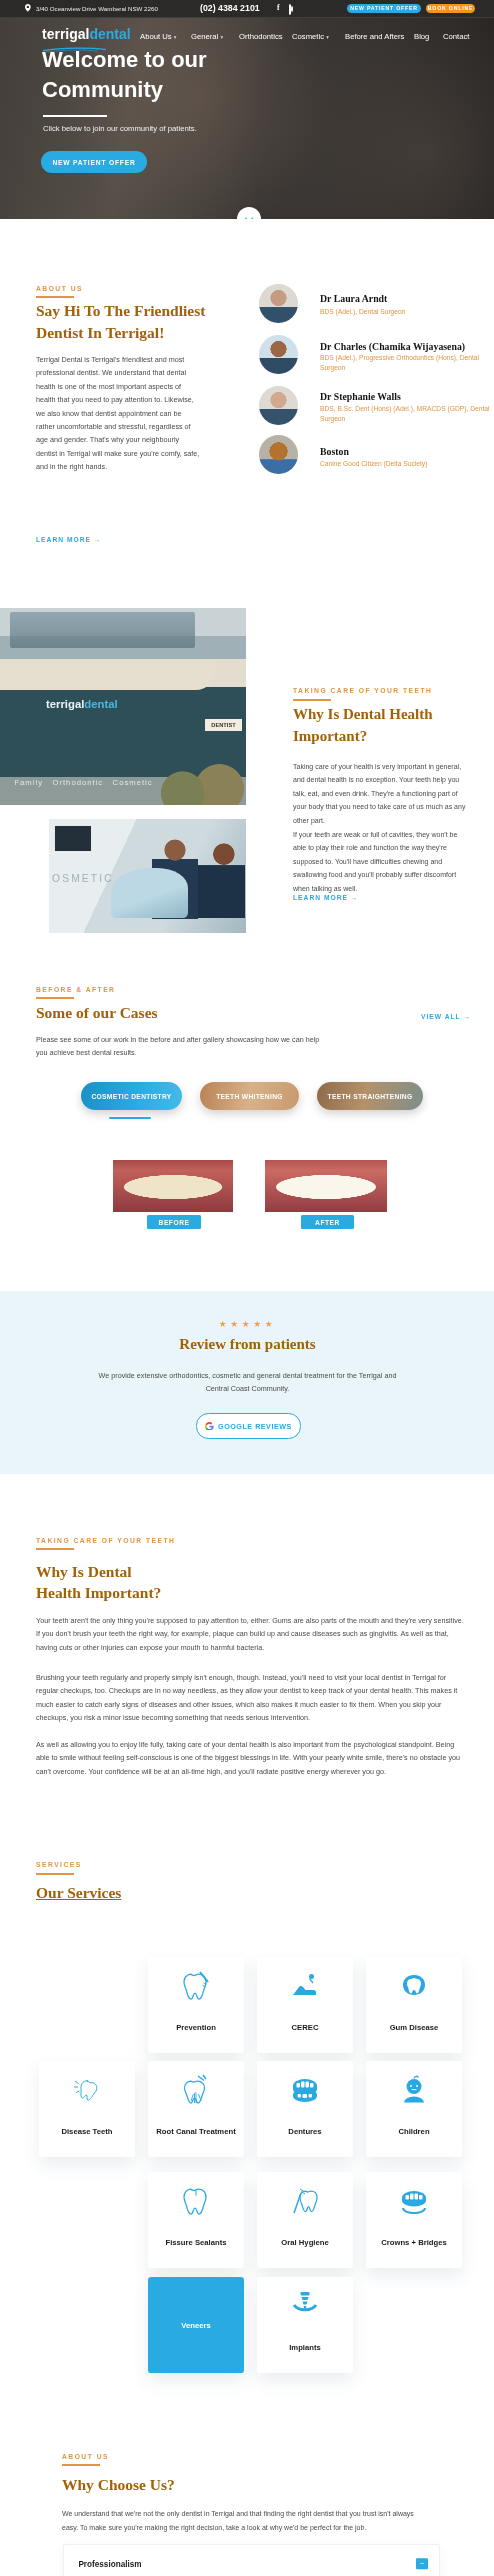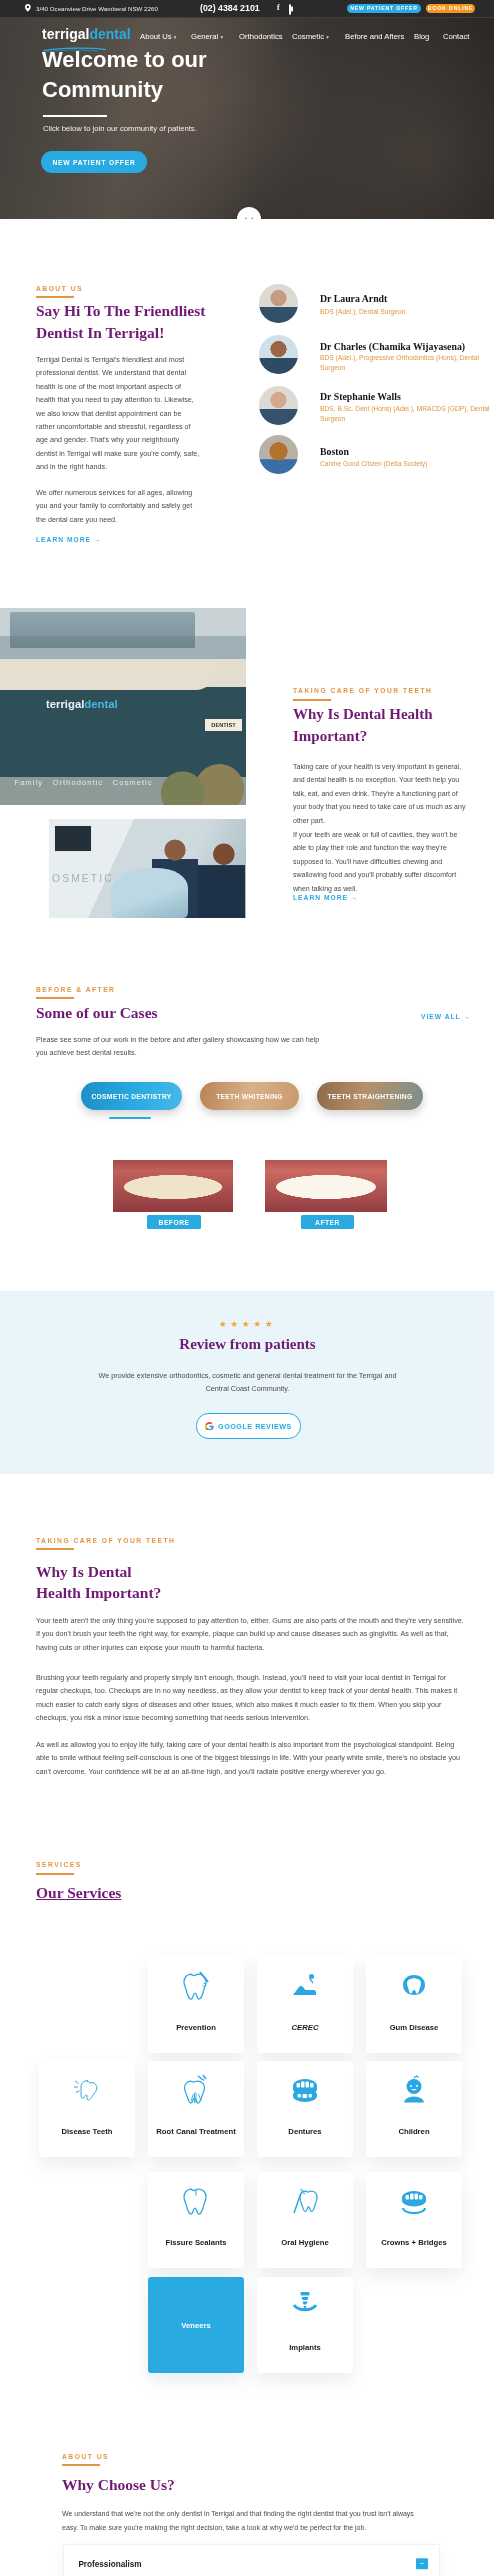--- a/index.html
+++ b/index.html
@@ -2,21 +2,21 @@
 <html style="font-size:8.2px"><head>
 <meta charset="utf-8">
 <style>
   html,body{margin:0;padding:0;background:#fff;}
   body{font-family:"Liberation Sans",sans-serif;color:#1f1f1f;}
   .page{position:relative;width:495px;height:3668px;background:#fff;overflow:hidden;margin:0 auto;}
   .abs{position:absolute;}
   .sec{position:absolute;left:0;width:495px;overflow:hidden;}
   .eyebrow{font-size:6.7px;font-weight:700;letter-spacing:1.5px;color:#E2953F;}
   .eyeline{height:1.5px;background:#E2953F;width:38px;}
-  .sh{font-family:"Liberation Serif","DejaVu Serif",serif;font-weight:700;color:#701a75;}
+  .sh{font-family:"Liberation Serif","DejaVu Serif",serif;font-weight:700;color:#a16207;}
   .para{font-size:7.2px;line-height:13.4px;color:#4a4a4a;}
   .link{color:#2BA8E2;font-weight:700;font-size:6.7px;letter-spacing:1px;cursor:pointer;}
   .arrow{font-weight:400;letter-spacing:0;}
   .pillbtn{display:flex;align-items:center;justify-content:center;border-radius:11.3px;background:#29ABE2;color:#fff;font-weight:700;letter-spacing:0.8px;cursor:pointer;}
   .navitem{color:#fff;font-size:7.7px;cursor:pointer;white-space:nowrap;}
   .caret{font-size:5.2px;color:#cfcfcf;margin-left:2.1px;}
   .avatar{border-radius:50%;width:39px;height:39px;}
   .teamname{font-family:"Liberation Serif","DejaVu Serif",serif;font-weight:700;font-size:9.8px;color:#151515;}
   .teamcred{font-size:6.7px;line-height:9.8px;color:#E2953F;width:170px;}
   .tab{height:28px;border-radius:14.4px;display:flex;align-items:center;justify-content:center;color:#fff;font-size:6.7px;font-weight:700;letter-spacing:0.3px;cursor:pointer;box-shadow:0 4.1px 9.3px rgba(0,0,0,.18);text-align:center;}
@@ -85,21 +85,20 @@
       <span class="chevdown" style="margin-top:-2.1px;"></span>
     </div>
   </section>
 
   <section class="sec" style="top:219px;height:337px;background:#fff;">
     <div class="abs eyebrow" style="left:36px;top:66px;">ABOUT US</div>
     <div class="abs eyeline" style="left:36px;top:77px;"></div>
     <div class="abs sh" style="left:36px;top:83px;font-size:15.5px;">Say Hi To The Friendliest</div>
     <div class="abs sh" style="left:36px;top:105px;font-size:15.5px;">Dentist In Terrigal!</div>
     <div class="abs para" style="left:36px;top:134px;width:164px;">Terrigal Dental is Terrigal's friendliest and most professional dentist. We understand that dental health is one of the most important aspects of health that you need to pay attention to. Likewise, we also know that dentist appointment can be rather uncomfortable and stressful, regardless of age and gender. That's why your neighbourly dentist in Terrigal will make sure you're comfy, safe, and in the right hands.</div>
-    <div class="abs para" style="left:36px;top:267px;width:164px;">We offer numerous services for all ages, allowing you and your family to comfortably and safely get the dental care you need.</div>
     <div class="abs link" style="left:36px;top:317px;">
       <span>LEARN MORE</span>&nbsp;<span class="arrow">→</span>
     </div>
 
     <div class="abs avatar" style="left:259px;top:65px;background:radial-gradient(circle at 50% 36%, #c59b82 0 25%, transparent 26%),linear-gradient(180deg,#dcd8d2 0 58%, #33506b 59% 100%);"></div>
     <div class="abs teamname" style="left:320px;top:74px;">Dr Laura Arndt</div>
     <div class="abs teamcred" style="left:320px;top:88px;">BDS (Adel.), Dental Surgeon</div>
 
     <div class="abs avatar" style="left:259px;top:116px;background:radial-gradient(circle at 50% 36%, #9a6644 0 25%, transparent 26%),linear-gradient(180deg,#cfe0ea 0 58%, #2f4a63 59% 100%);"></div>
     <div class="abs teamname" style="left:320px;top:122px;">Dr Charles (Chamika Wijayasena)</div>
@@ -122,21 +121,21 @@
       <div class="abs" style="left:46px;top:90px;font-size:11.3px;font-weight:700;">
         <span style="color:#e8f4f8;">terrigal</span><span style="color:#49b8e0;">dental</span>
       </div>
       <div class="abs" style="left:205px;top:111px;width:37px;height:12.4px;background:#f2ede0;color:#333;font-size:5.7px;font-weight:700;display:flex;align-items:center;justify-content:center;">
         <span>DENTIST</span>
       </div>
       <div class="abs" style="left:14.4px;top:170px;color:#dfe9ec;font-size:7.7px;letter-spacing:1px;white-space:pre;">Family   Orthodontic   Cosmetic</div>
       <div class="abs" style="left:155px;top:155px;width:92px;height:43px;background:radial-gradient(circle at 30% 70%, #7b7f56 0 30%, transparent 31%),radial-gradient(circle at 70% 60%, #8a8157 0 35%, transparent 36%);"></div>
     </div>
 
-    <div class="abs" style="left:49px;top:263px;width:197px;height:99px;background:linear-gradient(115deg,#e8edef 0 35%,#cfdade 35% 65%,#a3b8c0 100%);overflow:hidden;">
+    <div class="abs" style="left:49px;top:263px;width:197px;height:114px;background:linear-gradient(115deg,#e8edef 0 35%,#cfdade 35% 65%,#a3b8c0 100%);overflow:hidden;">
       <div class="abs" style="left:5.2px;top:6.2px;width:36px;height:25px;background:#23303a;border:1.5px solid #e8e8e8;"></div>
       <div class="abs" style="left:3.1px;top:54px;font-size:10.3px;letter-spacing:2.1px;color:#9fb2ba;">OSMETIC</div>
       <div class="abs" style="left:103px;top:15.5px;width:46px;height:84px;background:radial-gradient(circle at 50% 18%, #8a5c42 0 14%, transparent 15%),linear-gradient(180deg,transparent 0 28%, #243a52 29% 100%);"></div>
       <div class="abs" style="left:149px;top:23px;width:47px;height:76px;background:radial-gradient(circle at 55% 16%, #7a4a33 0 15%, transparent 16%),linear-gradient(180deg,transparent 0 30%, #1d3147 31% 100%);"></div>
       <div class="abs" style="left:62px;top:49px;width:77px;height:50px;background:linear-gradient(160deg,#bcd8e4 0 55%, #8fb6c6 100%);border-radius:50% 40% 5.2px 5.2px;"></div>
     </div>
 
     <div class="abs eyebrow" style="left:293px;top:131px;">TAKING CARE OF YOUR TEETH</div>
     <div class="abs eyeline" style="left:293px;top:143px;"></div>
     <div class="abs sh" style="left:293px;top:150px;font-size:15px;">Why Is Dental Health</div>
@@ -211,21 +210,21 @@
     <div class="abs sh" style="left:36px;top:101px;font-size:15.5px;text-decoration:underline;">Our Services</div>
 
     <div class="svccard" style="left:148px;top:174px;">
       <span class="svcicon"><svg class="ic" width="32" height="32" viewBox="0 0 64 64" fill="none" stroke="#2BA8E2" stroke-width="2.5">
             <path d="M23 8C13 8 8 16 8 24c0 7 3 11 5 18 2 8 4 16 9 16 5 0 4-12 8-12s3 12 8 12c5 0 7-8 9-16 2-7 5-11 5-18 0-8-5-16-15-16-4 0-6 3-9 3s-5-3-9-3z"></path>
             <path d="M40 4l16 20" stroke-width="4"></path>
             <path d="M47 26l6 2M45 31l5 3" stroke-width="1.8"></path>
           </svg></span>
       <span class="svclabel">Prevention</span>
     </div>
-    <div class="svccard" style="left:257px;top:174px;font-style:italic;">
+    <div class="svccard" style="left:257px;top:174px;">
       <span class="svcicon"><svg class="ic" width="32" height="32" viewBox="0 0 64 64">
             <circle cx="45" cy="13" r="5" fill="#2BA8E2"></circle>
             <path d="M41 17l7 9" stroke="#2BA8E2" stroke-width="2.5" fill="none"></path>
             <path fill="#2BA8E2" d="M8 50l12-16c2-3 6-2 8 0l5 6h16a5 5 0 0 1 5 5v5H8z"></path>
           </svg></span>
       <span class="svclabel">CEREC</span>
     </div>
     <div class="svccard" style="left:366px;top:174px;">
       <span class="svcicon"><svg class="ic" width="32" height="32" viewBox="0 0 64 64">
             <path fill="#2BA8E2" d="M32 10c-14 0-22 9-22 20 0 12 10 20 22 20s22-8 22-20c0-11-8-20-22-20z"></path>

